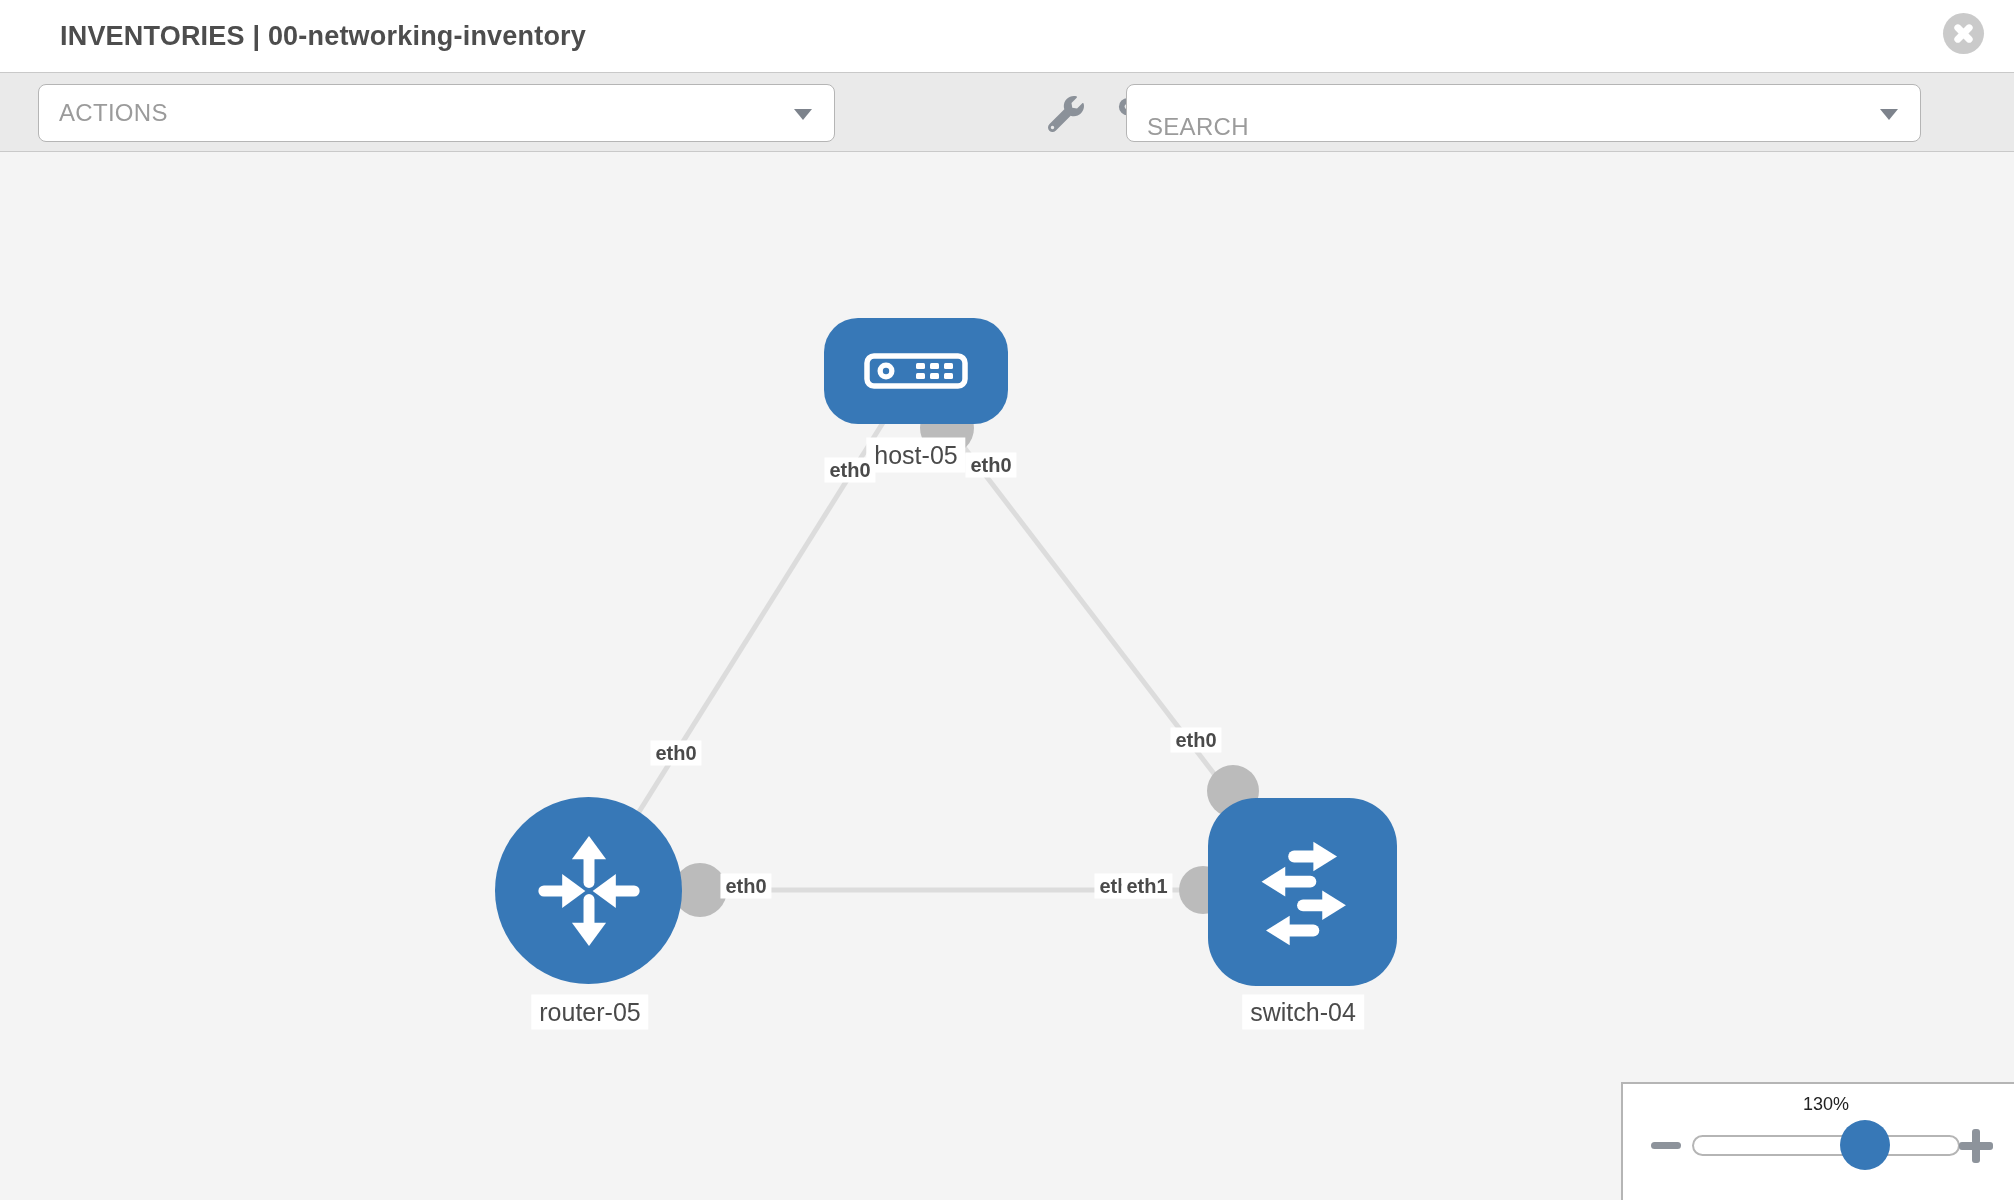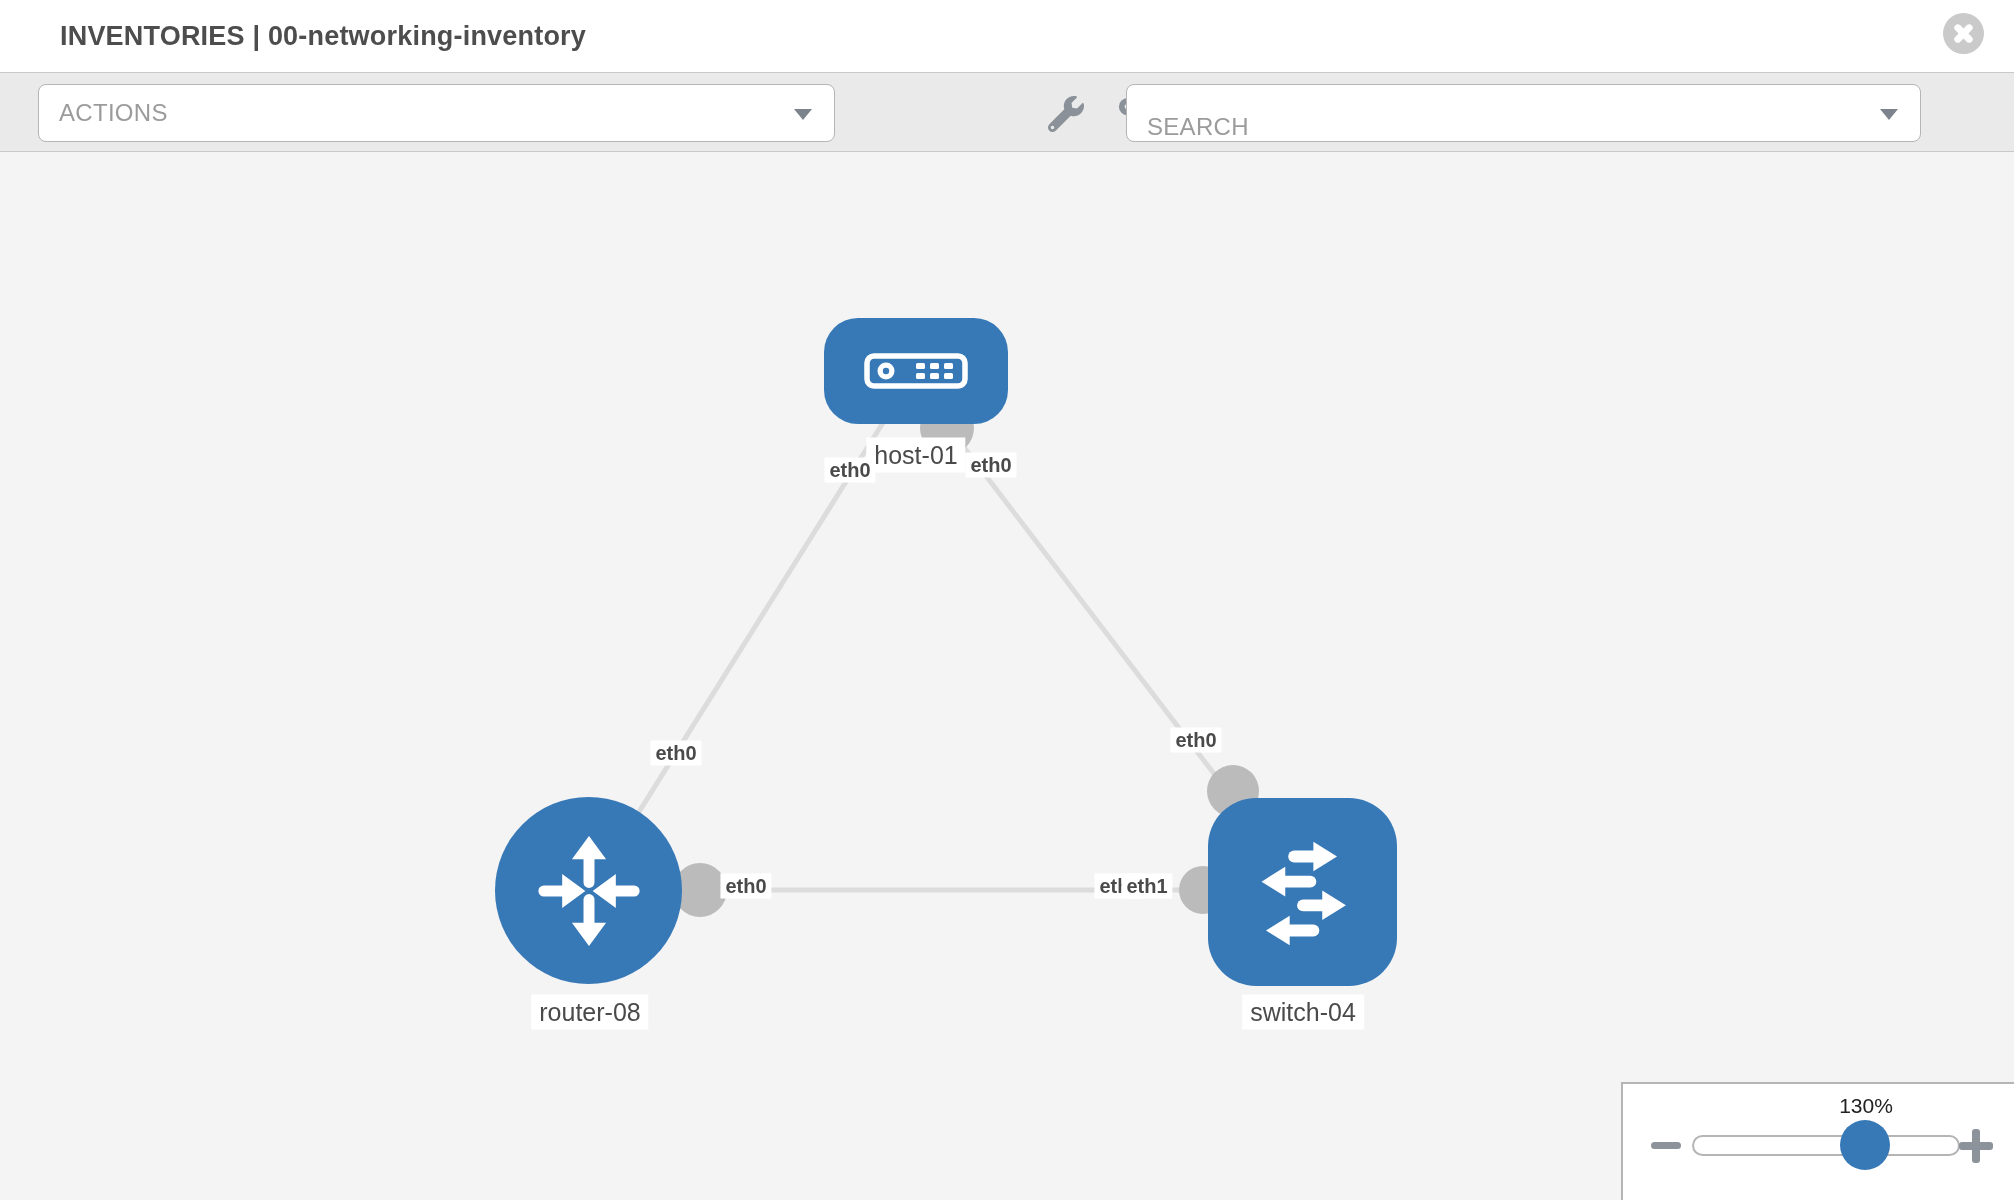--- a/index.html
+++ b/index.html
@@ -87,21 +87,21 @@
   .lbl-if-sb  { left: 1120px; top: 734px; }
   .lbl-if-sf  { left: 1147px; top: 734px; }
 
   
   .zoom-panel {
     position: absolute; left: 1621px; top: 930px; width: 400px; height: 130px;
     background: #ffffff; border: 2px solid #b5b5b5; z-index: 10;
   }
   .zoom-value {
     position: absolute; left: 203px; top: 10px; transform: translateX(-50%);
-    font-size: 21px; color: #222222; margin-left: 40px;
+    font-size: 18px; color: #222222;
   }
   .zoom-minus, .zoom-plus { position: absolute; cursor: pointer; }
   .zoom-minus { left: 26px; top: 44px; width: 34px; height: 34px; }
   .zoom-minus .bar-h { position: absolute; left: 2px; top: 13.5px; width: 30px; height: 7px; background: #8d939b; border-radius: 3.5px; }
   .zoom-plus { left: 335px; top: 44px; width: 36px; height: 36px; }
   .zoom-plus .bar-h { position: absolute; left: 1px; top: 14px; width: 34px; height: 8px; background: #8d939b; border-radius: 3px; }
   .zoom-plus .bar-v { position: absolute; left: 14px; top: 1px; width: 8px; height: 34px; background: #8d939b; border-radius: 3px; }
   .zoom-track {
     position: absolute; left: 69px; top: 51px; width: 268px; height: 21px;
     border: 2px solid #b5b5b5; border-radius: 11px; background: #ffffff; cursor: pointer;
@@ -204,22 +204,22 @@
           <line x1="55" y1="43" x2="38" y2="43"></line>
           <polygon points="22,43 38,33 38,53" stroke="none"></polygon>
           <line x1="50" y1="59" x2="65" y2="59"></line>
           <polygon points="79,59 63,49 63,69" stroke="none"></polygon>
           <line x1="57" y1="76" x2="41" y2="76"></line>
           <polygon points="25,76 41,66 41,86" stroke="none"></polygon>
         </g>
       </svg>
     </div>
 
-    <div class="topo-label node-label lbl-host">host-01</div>
-    <div class="topo-label node-label lbl-router">router-08</div>
+    <div class="topo-label node-label lbl-host">host-05</div>
+    <div class="topo-label node-label lbl-router">router-05</div>
     <div class="topo-label node-label lbl-switch">switch-04</div>
 
     <div class="topo-label if-label lbl-if-hl">eth0</div>
     <div class="topo-label if-label lbl-if-hr">eth0</div>
     <div class="topo-label if-label lbl-if-rm">eth0</div>
     <div class="topo-label if-label lbl-if-st">eth0</div>
     <div class="topo-label if-label lbl-if-rr">eth0</div>
     <div class="topo-label if-label if-behind lbl-if-sb">eth0</div>
     <div class="topo-label if-label lbl-if-sf">eth1</div>
 

